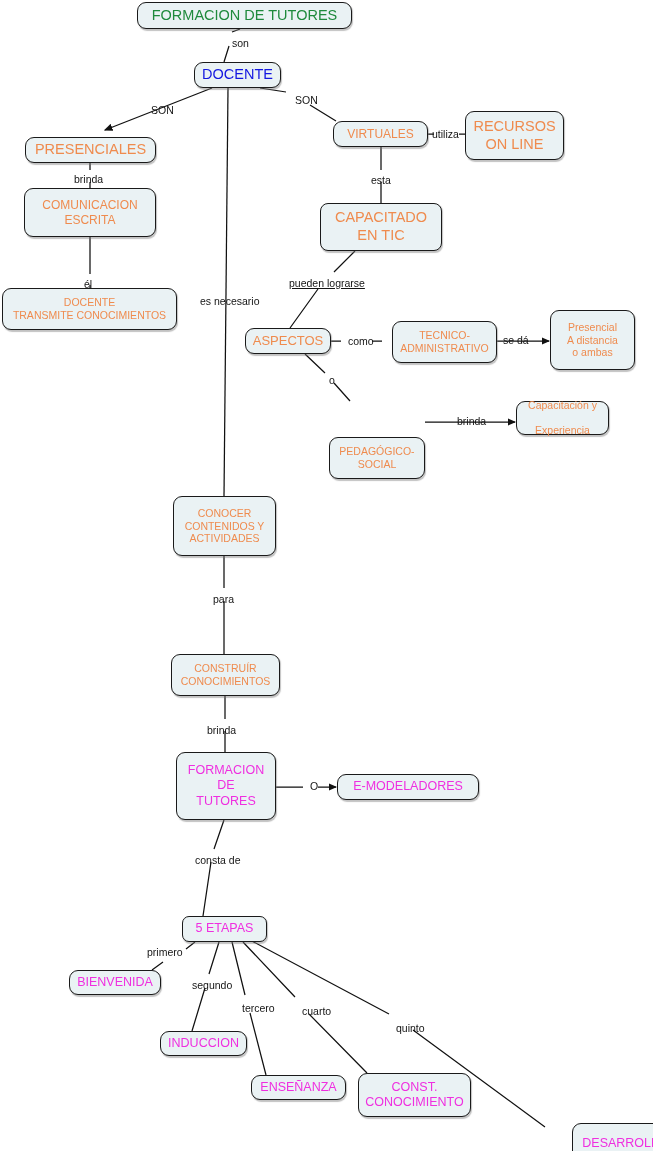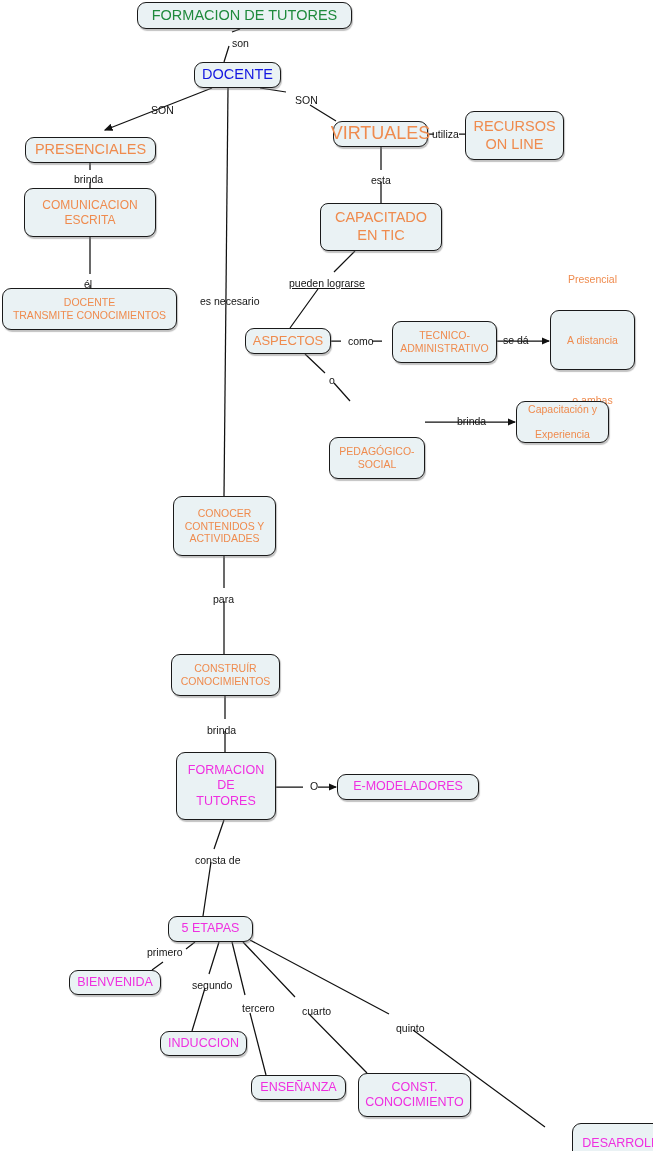--- a/index.html
+++ b/index.html
@@ -95,21 +95,21 @@
   <div id="node-layer">
       <div class="node c-green" style="left: 137px; top: 2px; width: 215px; height: 27px; font-size: 14.5px;">
         <span class="ln">FORMACION  DE  TUTORES</span>
       </div>
       <div class="node c-blue" style="left: 194px; top: 62px; width: 87px; height: 26px; font-size: 14.5px;">
         <span class="ln">DOCENTE</span>
       </div>
       <div class="node c-orange" style="left: 25px; top: 137px; width: 131px; height: 26px; font-size: 14.5px;">
         <span class="ln">PRESENCIALES</span>
       </div>
-      <div class="node c-orange" style="left: 333px; top: 121px; width: 95px; height: 26px; font-size: 18px;">
+      <div class="node c-orange" style="left: 333px; top: 121px; width: 95px; height: 26px; font-size: 12px;">
         <span class="ln">VIRTUALES</span>
       </div>
       <div class="node c-orange" style="left: 465px; top: 111px; width: 99px; height: 49px; font-size: 14.5px;">
         <span class="ln">RECURSOS</span>
         <span class="ln">ON  LINE</span>
       </div>
       <div class="node c-orange" style="left: 24px; top: 188px; width: 132px; height: 49px; font-size: 12px;">
         <span class="ln">COMUNICACION</span>
         <span class="ln">ESCRITA</span>
       </div>
@@ -121,51 +121,51 @@
         <span class="ln">DOCENTE</span>
         <span class="ln">TRANSMITE  CONOCIMIENTOS</span>
       </div>
       <div class="node c-orange" style="left: 245px; top: 328px; width: 86px; height: 26px; font-size: 13px;">
         <span class="ln">ASPECTOS</span>
       </div>
       <div class="node c-orange" style="left: 382px; top: 321px; width: 105px; height: 42px; font-size: 10.5px; margin-left: 10px;">
         <span class="ln">TECNICO-</span>
         <span class="ln">ADMINISTRATIVO</span>
       </div>
-      <div class="node c-orange" style="left: 550px; top: 310px; width: 85px; height: 60px; font-size: 10.5px; gap: 48px;">
+      <div class="node c-orange" style="left: 550px; top: 310px; width: 85px; height: 60px; font-size: 10.5px;">
         <span class="ln">Presencial</span>
         <span class="ln">A  distancia</span>
         <span class="ln">o  ambas</span>
       </div>
       <div class="node c-orange" style="left: 329px; top: 401px; width: 96px; height: 42px; font-size: 10.5px; margin-top: 36px;">
         <span class="ln">PEDAGÓGICO-</span>
         <span class="ln">SOCIAL</span>
       </div>
-      <div class="node c-orange" style="left: 516px; top: 401px; width: 93px; height: 42px; font-size: 10.5px; gap: 12px;">
+      <div class="node c-orange" style="left: 516px; top: 401px; width: 93px; height: 34px; font-size: 10.5px; gap: 12px;">
         <span class="ln">Capacitación  y</span>
         <span class="ln">Experiencia</span>
       </div>
       <div class="node c-orange" style="left: 173px; top: 496px; width: 103px; height: 60px; font-size: 10.5px;">
         <span class="ln">CONOCER</span>
         <span class="ln">CONTENIDOS  Y</span>
         <span class="ln">ACTIVIDADES</span>
       </div>
       <div class="node c-orange" style="left: 171px; top: 654px; width: 109px; height: 42px; font-size: 10.5px;">
         <span class="ln">CONSTRUÍR</span>
         <span class="ln">CONOCIMIENTOS</span>
       </div>
       <div class="node c-mag" style="left: 176px; top: 752px; width: 100px; height: 68px; font-size: 12.5px;">
         <span class="ln">FORMACION</span>
         <span class="ln">DE</span>
         <span class="ln">TUTORES</span>
       </div>
       <div class="node c-mag" style="left: 337px; top: 774px; width: 142px; height: 26px; font-size: 12.5px;">
         <span class="ln">E-MODELADORES</span>
       </div>
-      <div class="node c-mag" style="left: 168px; top: 916px; width: 85px; height: 26px; font-size: 12.5px;">
+      <div class="node c-mag" style="left: 182px; top: 916px; width: 85px; height: 26px; font-size: 12.5px; border-radius: 7px;">
         <span class="ln">5  ETAPAS</span>
       </div>
       <div class="node c-mag" style="left: 69px; top: 970px; width: 92px; height: 25px; font-size: 12.5px;">
         <span class="ln">BIENVENIDA</span>
       </div>
       <div class="node c-mag" style="left: 160px; top: 1031px; width: 87px; height: 25px; font-size: 12.5px;">
         <span class="ln">INDUCCION</span>
       </div>
       <div class="node c-mag" style="left: 251px; top: 1075px; width: 95px; height: 25px; font-size: 12.5px;">
         <span class="ln">ENSEÑANZA</span>

